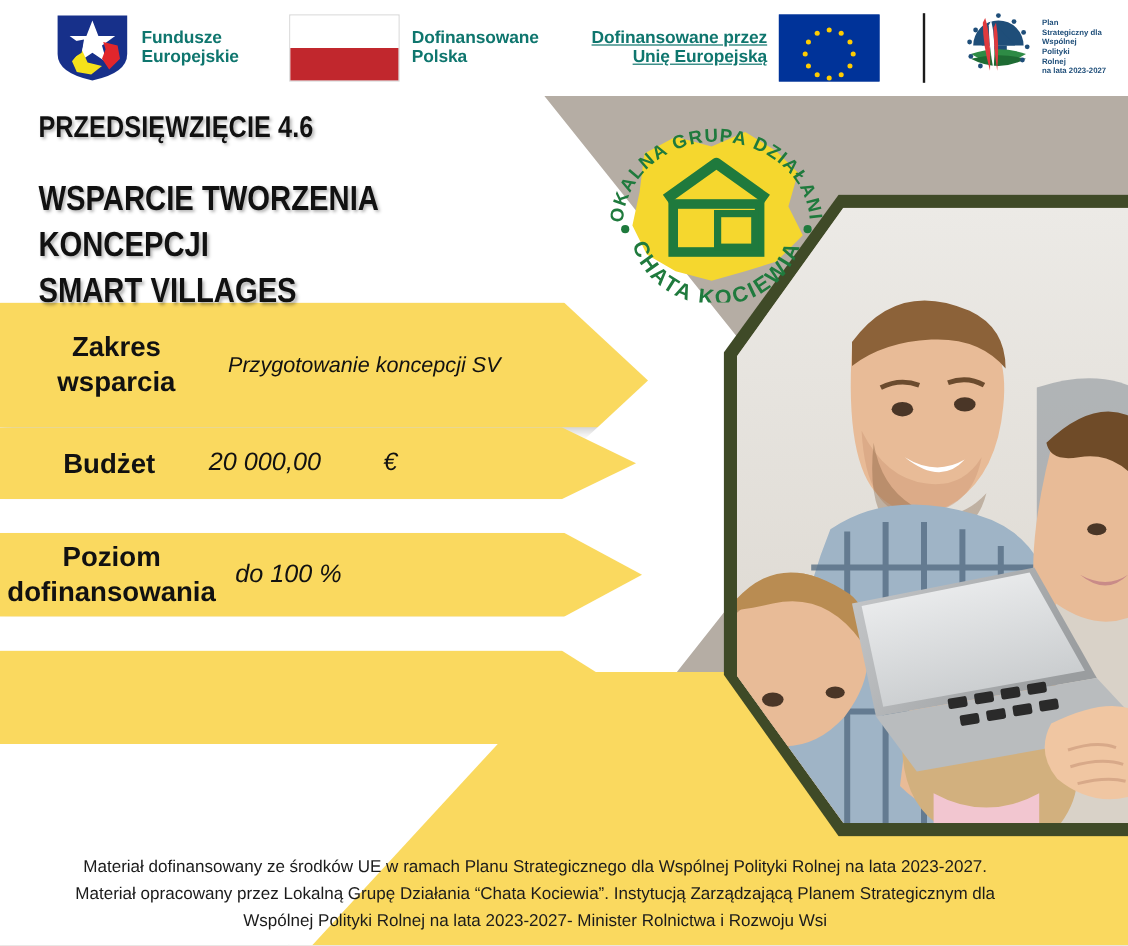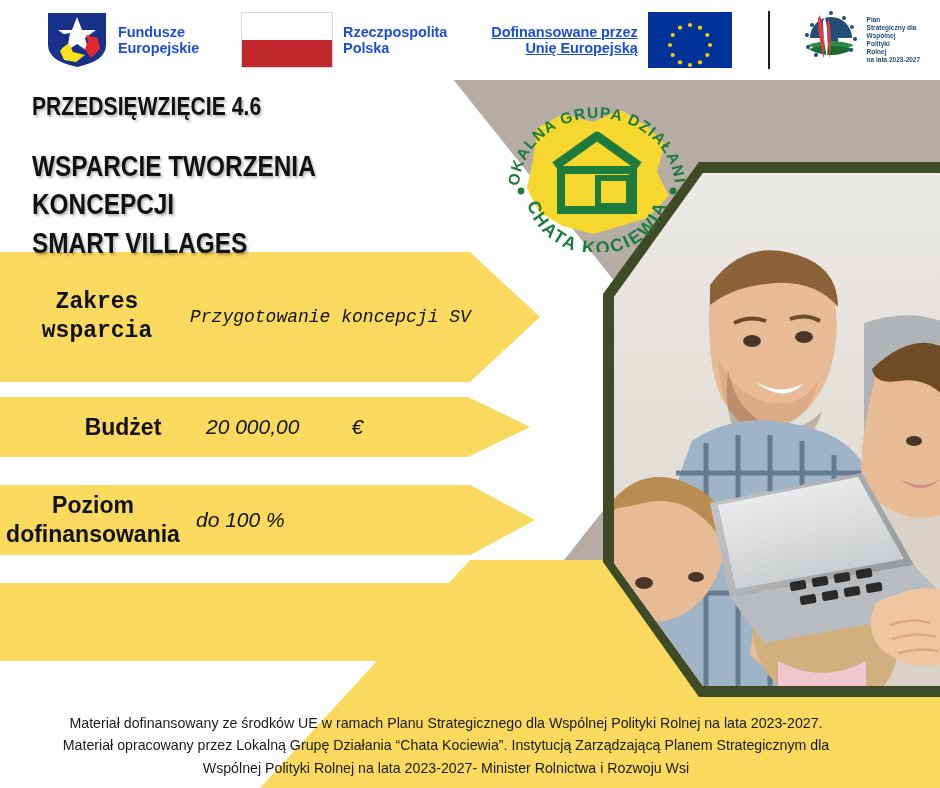--- a/index.html
+++ b/index.html
@@ -34,21 +34,21 @@
   }
 
   
   .logobar{
     position:absolute;left:0;top:0;width:940px;height:80px;
     background:#fff;z-index:20;
     display:flex;align-items:center;
   }
   .logo-group{display:flex;align-items:center;gap:10px;}
   .logo-caption{
-    font-size:14.5px;line-height:1.12;font-weight:700;color:#1d4ed8;
+    font-size:14.5px;line-height:1.12;font-weight:700;color:#0f766e;
     letter-spacing:-.1px;white-space:pre-line;
   }
 
   
   .fe-mark{position:relative;width:62px;height:58px;}
   .fe-mark svg{display:block;}
 
   
   .pl-flag{width:92px;height:56px;border:1px solid #d8d8d8;box-sizing:border-box;}
   .pl-flag .w{height:50%;background:#fff;}
@@ -105,27 +105,27 @@
     box-sizing:border-box;
   }
   .arrow-row .label{
     font-weight:700;color:#111;text-align:center;
     flex:0 0 auto;box-sizing:border-box;
   }
   .arrow-row .value{
     font-style:italic;color:#111;box-sizing:border-box;
   }
 
-  #row-scope{width:540px;height:130px;
-    clip-path:polygon(0 0, 470px 0, 540px 65px, 470px 130px, 0 130px);font-family:Liberation Mono, monospace;}
+  #row-scope{width:540px;height:104px;
+    clip-path:polygon(0 0, 470px 0, 540px 65px, 470px 130px, 0 130px);}
   #row-scope .label{width:150px;font-size:23px;line-height:1.28;margin-left:22px;}
   #row-scope .value{font-size:18px;margin-left:18px;}
 
-  #row-budget{width:540px;height:60px;margin-top:15px;
-    clip-path:polygon(0 0, 468px 0, 530px 30px, 468px 60px, 0 60px);padding-left:32px;}
+  #row-budget{width:540px;height:60px;
+    clip-path:polygon(0 0, 468px 0, 530px 30px, 468px 60px, 0 60px);}
   #row-budget .label{width:150px;font-size:23px;margin-left:16px;}
   #row-budget .value{font-size:21px;margin-left:8px;font-style:italic;}
   #row-budget .cur{font-style:italic;font-size:21px;color:#111;margin-left:52px;}
 
   #row-level{width:540px;height:70px;margin-top:28px;
     clip-path:polygon(0 0, 470px 0, 535px 35px, 470px 70px, 0 70px);}
   #row-level .label{width:182px;font-size:23px;line-height:1.24;margin-left:2px;}
   #row-level .value{font-size:21px;margin-left:12px;}
 
   #row-applicant{width:540px;height:78px;margin-top:28px;
@@ -163,21 +163,21 @@
       </span>
       <span class="logo-caption">Fundusze
 Europejskie</span>
     </div>
 
     <div class="logo-group" style="margin-left:42px;">
       <span class="pl-flag">
         <span class="w" style="display:block;"></span>
         <span class="r" style="display:block;"></span>
       </span>
-      <span class="logo-caption">Rzeczpospolita
+      <span class="logo-caption">Dofinansowane
 Polska</span>
     </div>
 
     <div class="logo-group" style="margin-left:44px;">
       <span class="logo-caption" style="text-align:right;text-decoration:underline;">Dofinansowane przez
 Unię Europejską</span>
       <span class="eu-flag">
         <svg width="84" height="56" viewBox="0 0 84 56">
           <rect width="84" height="56" fill="#003399"></rect>
           <g fill="#ffcc00">

